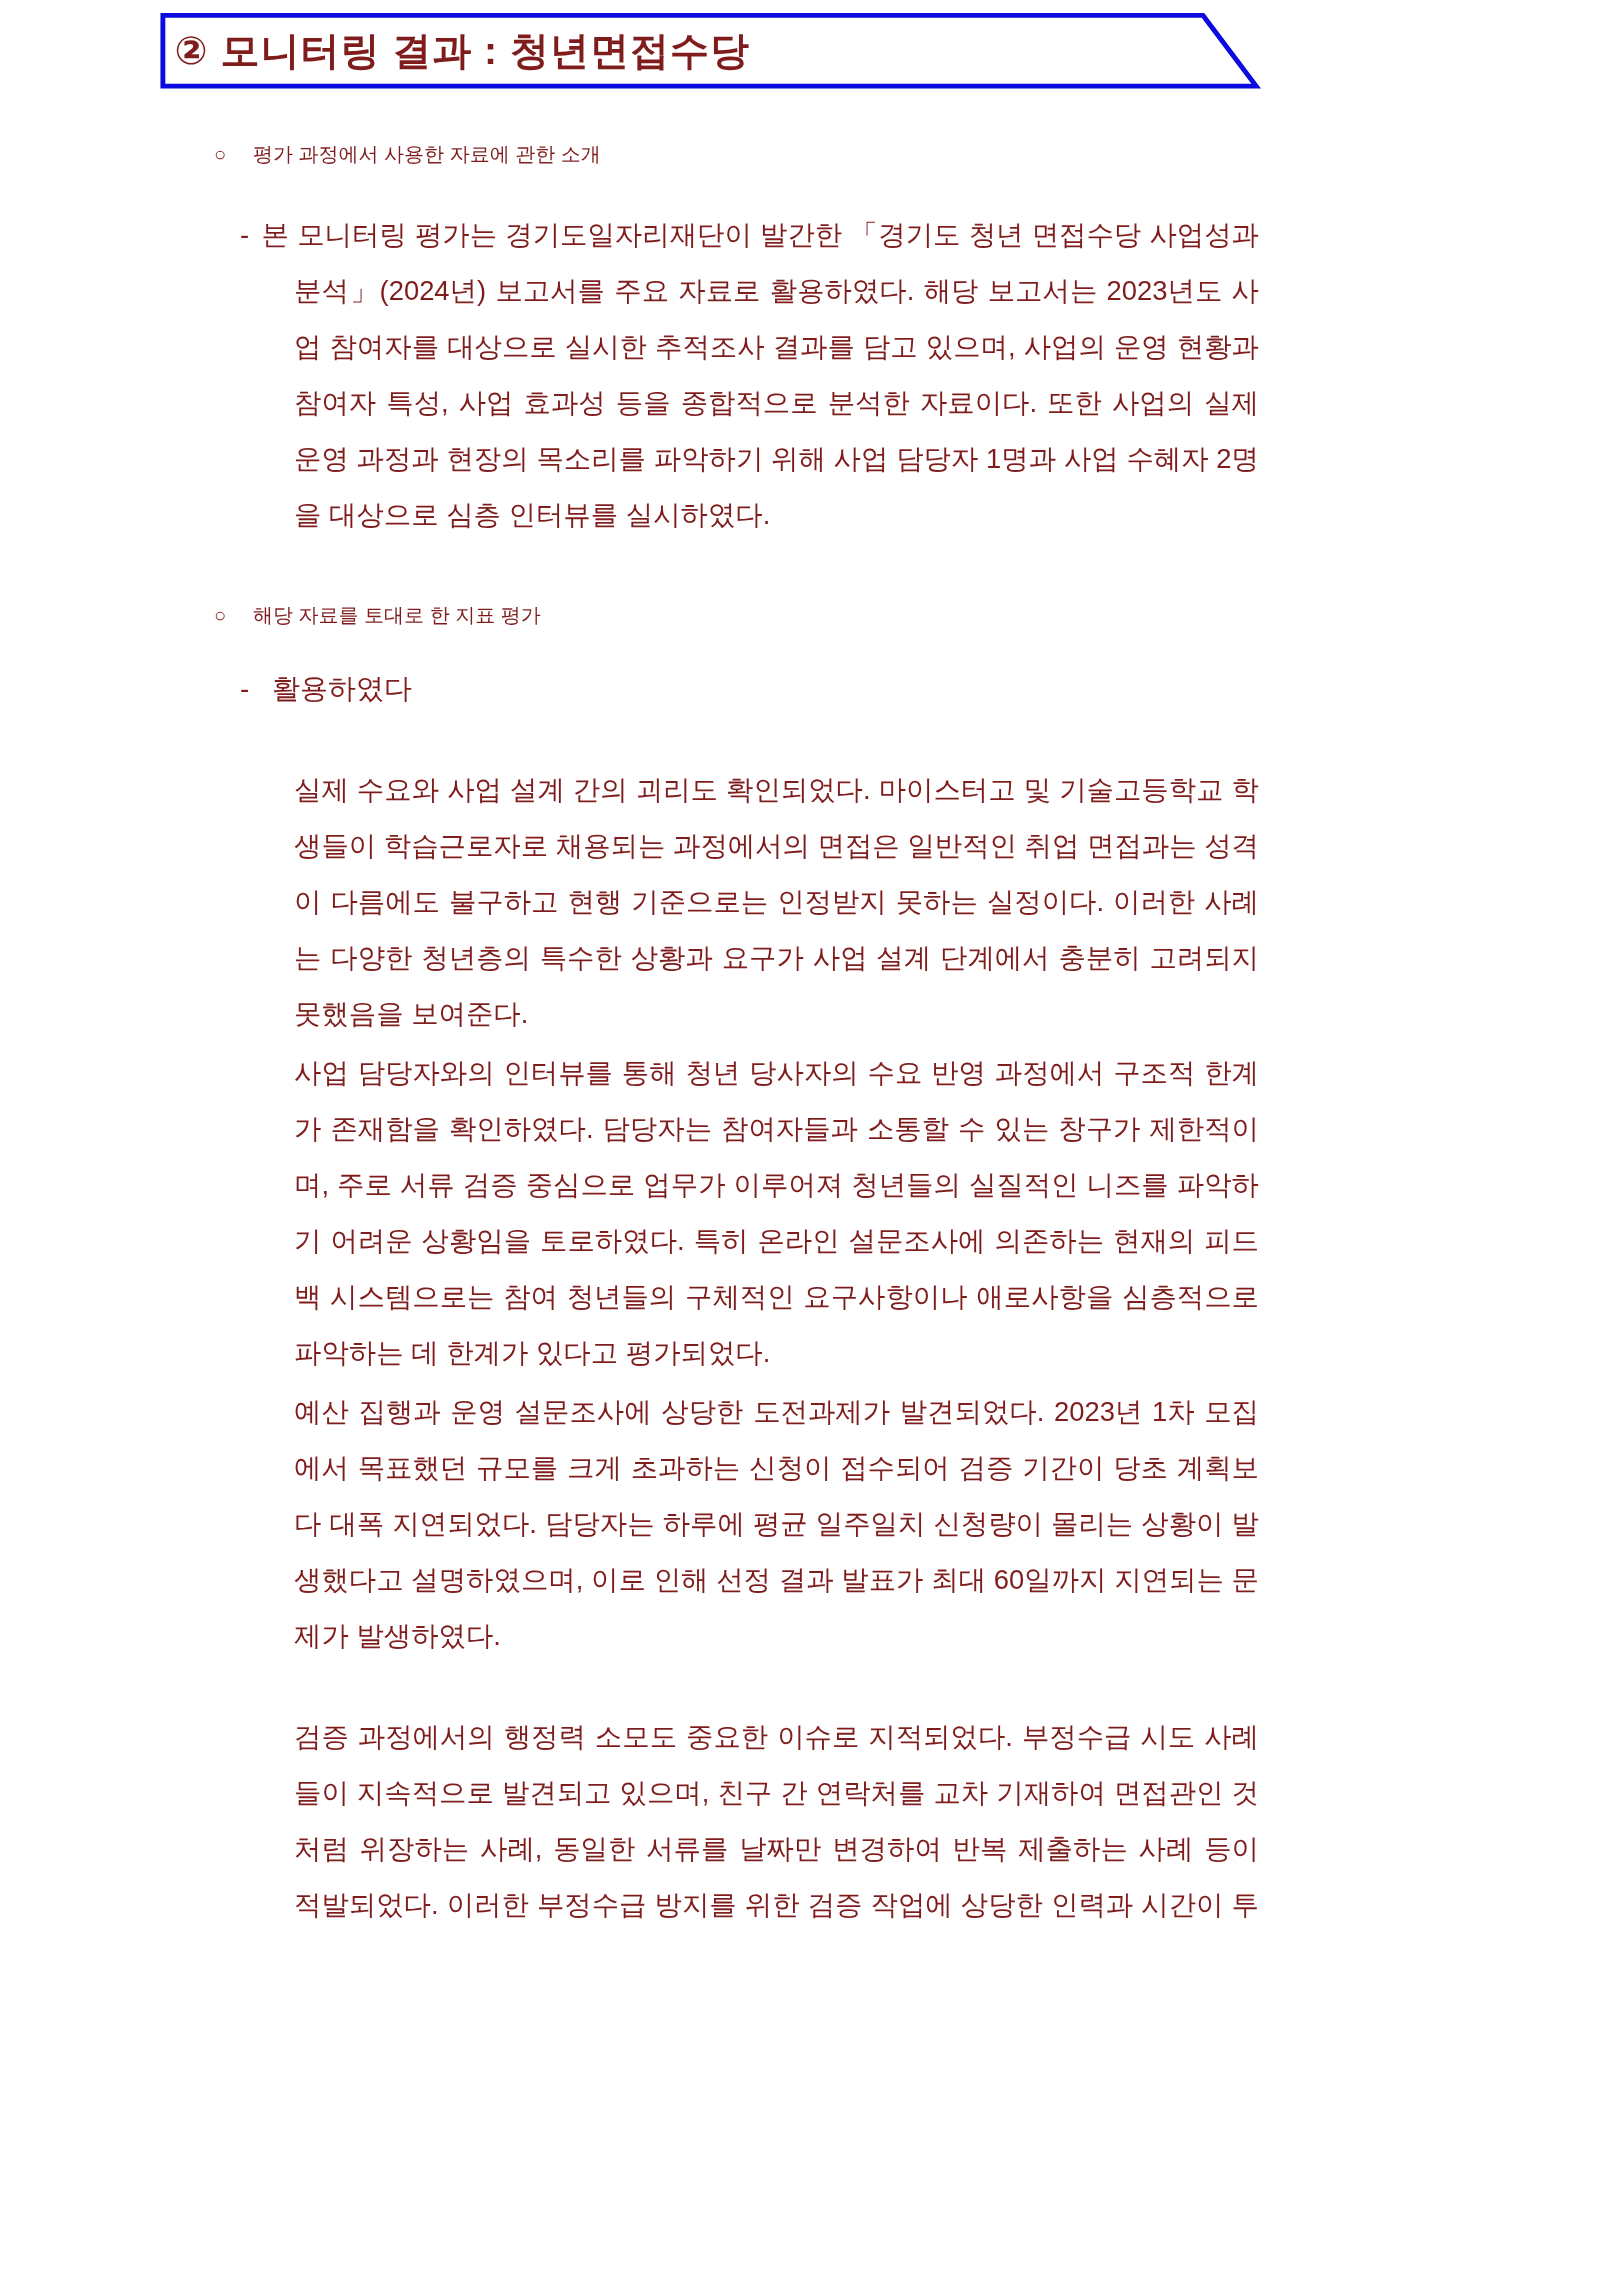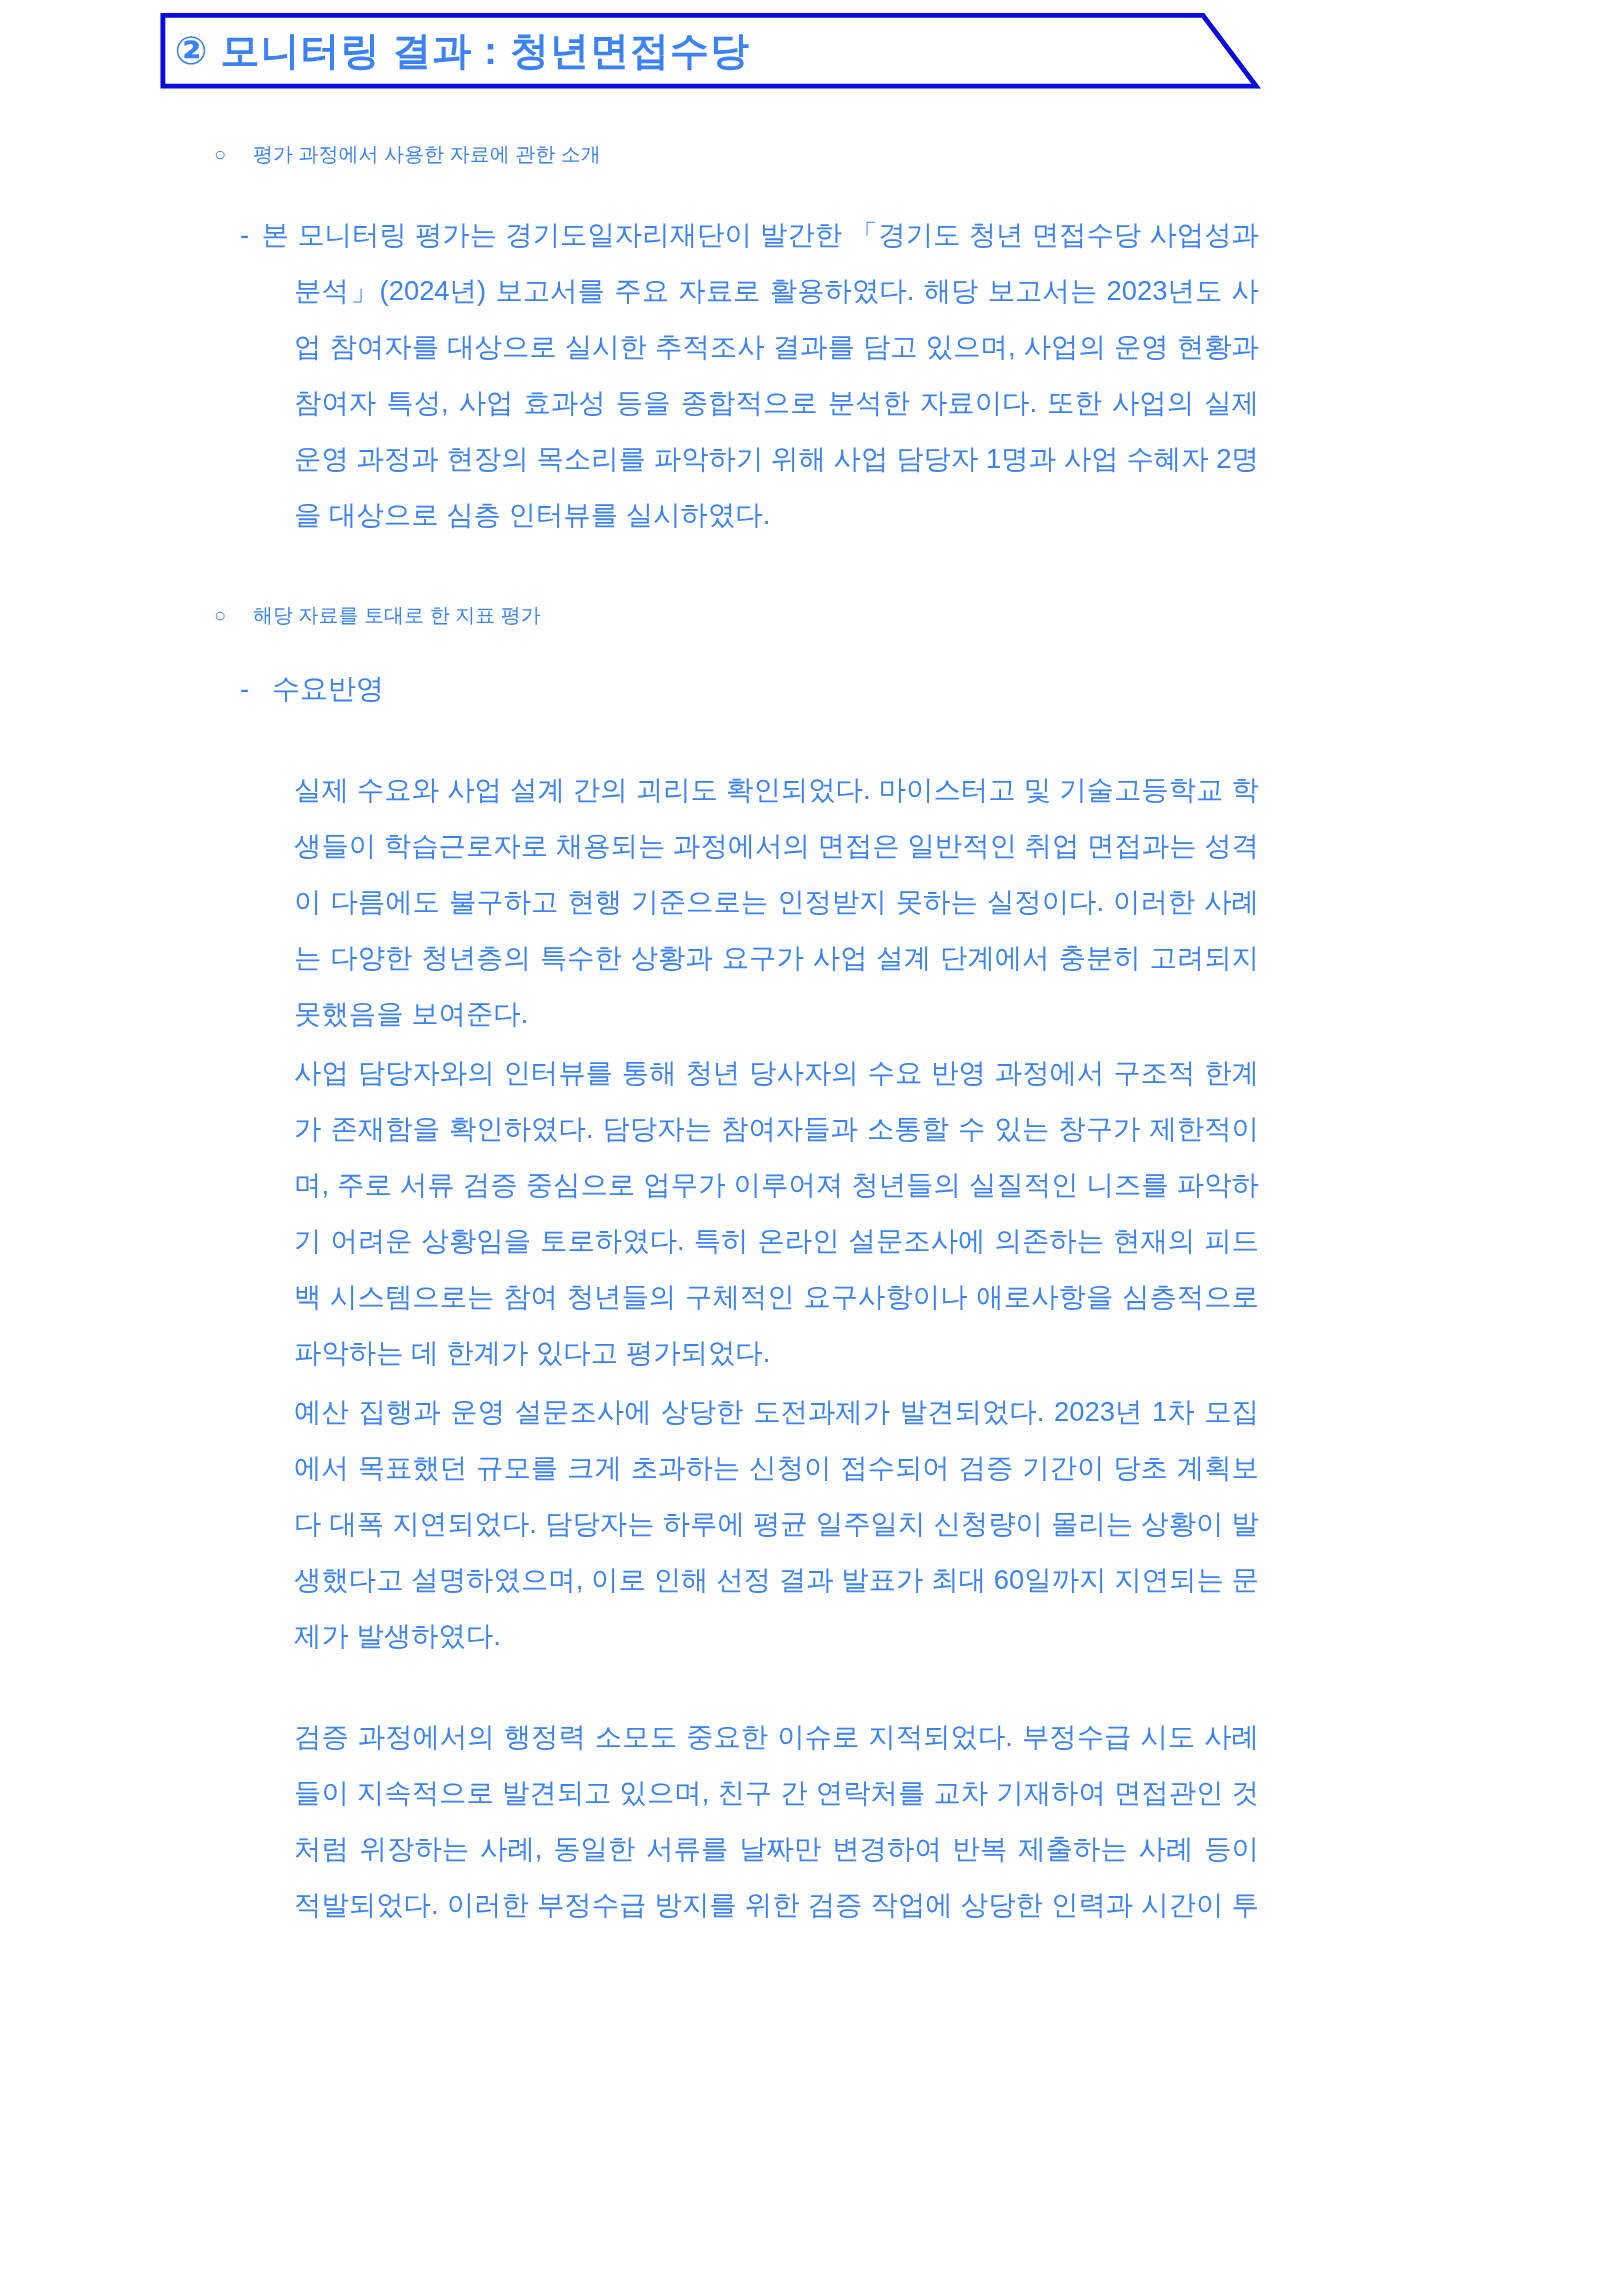--- a/index.html
+++ b/index.html
@@ -2,21 +2,21 @@
 <html lang="ko"><head>
 <meta charset="utf-8">
 <style>
   html, body { margin: 0; padding: 0; background: #fff; }
   .page {
     position: relative;
     width: 1620px;
     height: 1942px;
     background: #ffffff;
     overflow: hidden;
-    color: #3b82f6;
+    color: #7f1d1d;
     font-family: "Liberation Sans", "DejaVu Sans", sans-serif;
     font-size: 27.4px;
     line-height: 56px;
   }
   
   .header-tab {
     position: relative;
     margin: 12.7px 0 0 157px;
     width: 1105px;
     height: 76px;
@@ -84,21 +84,21 @@
 
   <p class="hang">
     <span class="mk">-</span><span>본 모니터링 평가는 경기도일자리재단이 발간한 「경기도 청년 면접수당 사업성과 분석」(2024년) 보고서를 주요 자료로 활용하였다. 해당 보고서는 2023년도 사업 참여자를 대상으로 실시한 추적조사 결과를 담고 있으며, 사업의 운영 현황과 참여자 특성, 사업 효과성 등을 종합적으로 분석한 자료이다. 또한 사업의 실제 운영 과정과 현장의 목소리를 파악하기 위해 사업 담당자 1명과 사업 수혜자 2명을 대상으로 심층 인터뷰를 실시하였다.</span>
   </p>
 
   <div class="o-item second">
     <span class="mk">○</span><span>해당 자료를 토대로 한 지표 평가</span>
   </div>
 
   <div class="dash-head">
-    <span class="mk">-</span><span>수요반영</span>
+    <span class="mk">-</span><span>활용하였다</span>
   </div>
 
   <p class="bpara mt46">실제 수요와 사업 설계 간의 괴리도 확인되었다. 마이스터고 및 기술고등학교 학생들이 학습근로자로 채용되는 과정에서의 면접은 일반적인 취업 면접과는 성격이 다름에도 불구하고 현행 기준으로는 인정받지 못하는 실정이다. 이러한 사례는 다양한 청년층의 특수한 상황과 요구가 사업 설계 단계에서 충분히 고려되지 못했음을 보여준다.</p>
 
   <p class="bpara">사업 담당자와의 인터뷰를 통해 청년 당사자의 수요 반영 과정에서 구조적 한계가 존재함을 확인하였다. 담당자는 참여자들과 소통할 수 있는 창구가 제한적이며, 주로 서류 검증 중심으로 업무가 이루어져 청년들의 실질적인 니즈를 파악하기 어려운 상황임을 토로하였다. 특히 온라인 설문조사에 의존하는 현재의 피드백 시스템으로는 참여 청년들의 구체적인 요구사항이나 애로사항을 심층적으로 파악하는 데 한계가 있다고 평가되었다.</p>
 
 
   <p class="bpara">예산 집행과 운영 설문조사에 상당한 도전과제가 발견되었다. 2023년 1차 모집에서 목표했던 규모를 크게 초과하는 신청이 접수되어 검증 기간이 당초 계획보다 대폭 지연되었다. 담당자는 하루에 평균 일주일치 신청량이 몰리는 상황이 발생했다고 설명하였으며, 이로 인해 선정 결과 발표가 최대 60일까지 지연되는 문제가 발생하였다.</p>
 
   <p class="bpara mt46">검증 과정에서의 행정력 소모도 중요한 이슈로 지적되었다. 부정수급 시도 사례들이 지속적으로 발견되고 있으며, 친구 간 연락처를 교차 기재하여 면접관인 것처럼 위장하는 사례, 동일한 서류를 날짜만 변경하여 반복 제출하는 사례 등이 적발되었다. 이러한 부정수급 방지를 위한 검증 작업에 상당한 인력과 시간이 투입되고 있어 사업 운영의 효율성을 저해하는 요인으로 작용하고 있다.</p>

